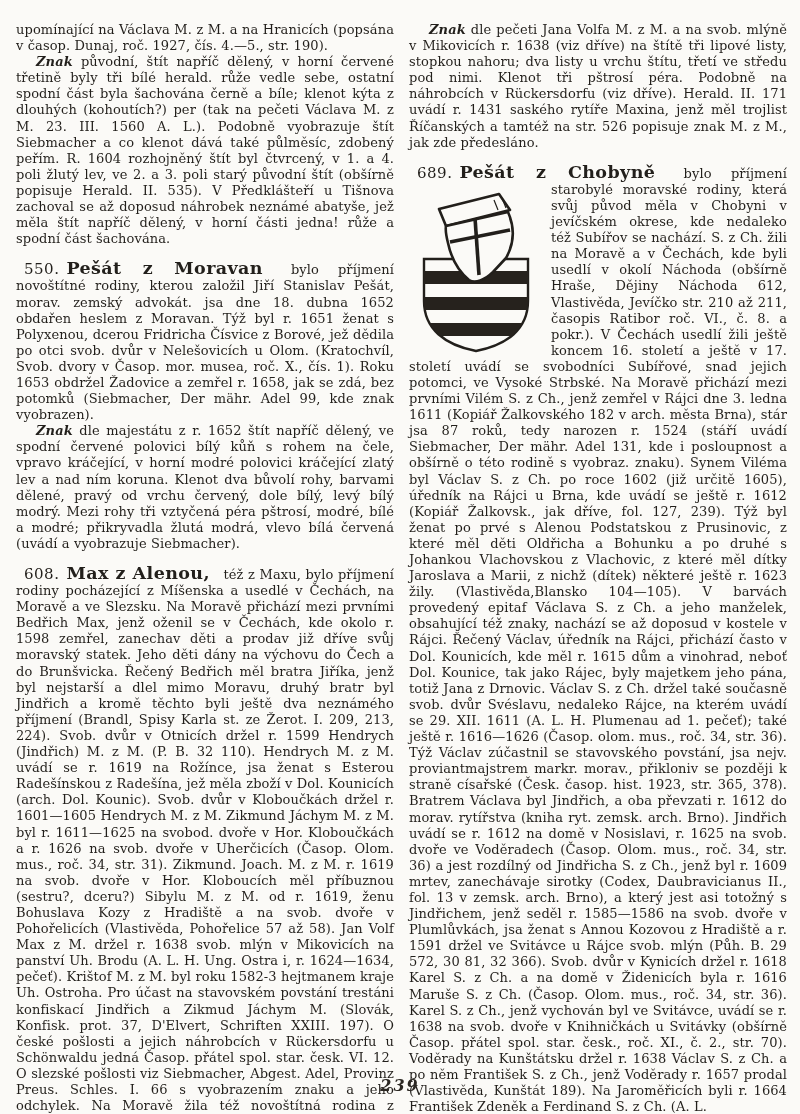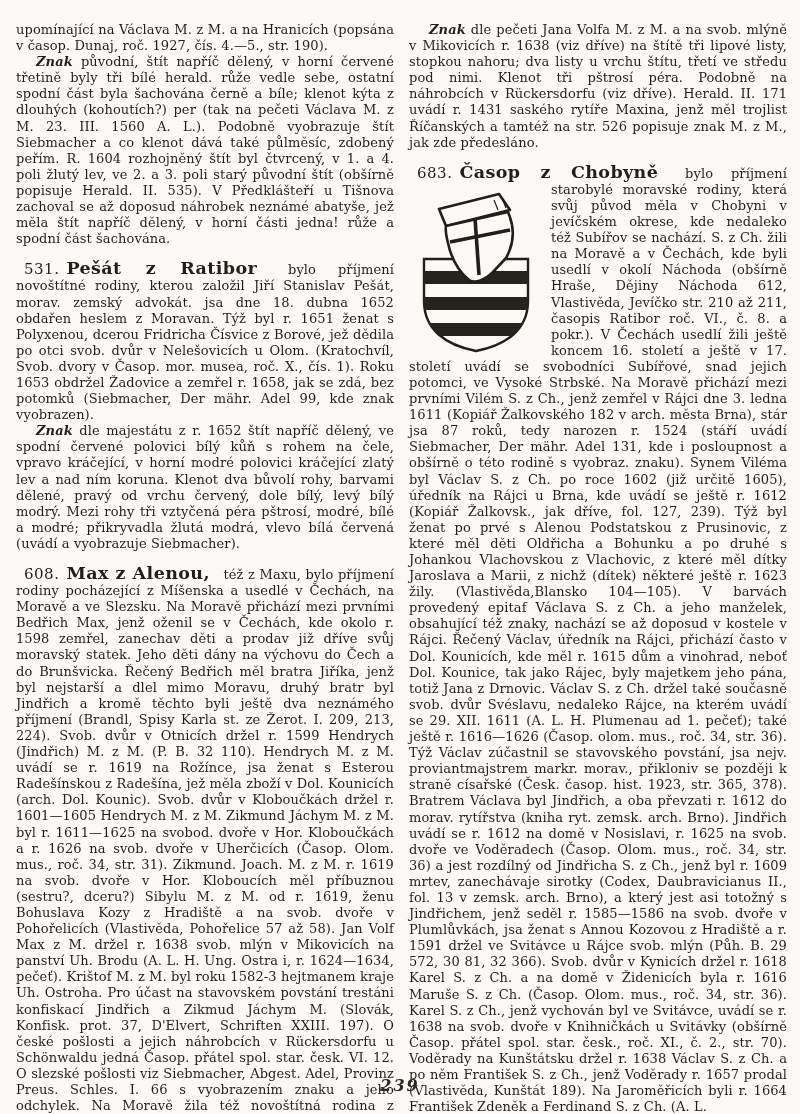--- a/index.html
+++ b/index.html
@@ -50,32 +50,32 @@
 </head>
 <body>
 
 <div class="page">
   <div class="columns">
 
     <div class="col">
       <p class="cont"><span>upomínající na Václava M. z M. a na Hranicích (popsána v časop. Dunaj, roč. 1927, čís. 4.—5., str. 190).</span></p>
       <p class="ind"><span class="lead">Znak</span>
         <span>původní, štít napříč dělený, v horní červené třetině byly tři bílé herald. růže vedle sebe, ostatní spodní část byla šachována černě a bíle; klenot kýta z dlouhých (kohoutích?) per (tak na pečeti Václava M. z M. 23. III. 1560 A. L.). Podobně vyobrazuje štít Siebmacher a co klenot dává také půlměsíc, zdobený peřím. R. 1604 rozhojněný štít byl čtvrcený, v 1. a 4. poli žlutý lev, ve 2. a 3. poli starý původní štít (obšírně popisuje Herald. II. 535). V Předklášteří u Tišnova zachoval se až doposud náhrobek neznámé abatyše, jež měla štít napříč dělený, v horní části jedna! růže a spodní část šachována.</span></p>
-      <p class="entry"><span class="enum">531.</span><span class="ename">Pešát z Ratibor</span>
+      <p class="entry"><span class="enum">550.</span><span class="ename">Pešát z Moravan</span>
         <span>bylo příjmení novoštítné rodiny, kterou založil Jiří Stanislav Pešát, morav. zemský advokát. jsa dne 18. dubna 1652 obdařen heslem z Moravan. Týž byl r. 1651 ženat s Polyxenou, dcerou Fridricha Čísvice z Borové, jež dědila po otci svob. dvůr v Nelešovicích u Olom. (Kratochvíl, Svob. dvory v Časop. mor. musea, roč. X., čís. 1). Roku 1653 obdržel Žadovice a zemřel r. 1658, jak se zdá, bez potomků (Siebmacher, Der mähr. Adel 99, kde znak vyobrazen).</span></p>
       <p class="ind"><span class="lead">Znak</span>
         <span>dle majestátu z r. 1652 štít napříč dělený, ve spodní červené polovici bílý kůň s rohem na čele, vpravo kráčející, v horní modré polovici kráčející zlatý lev a nad ním koruna. Klenot dva bůvolí rohy, barvami dělené, pravý od vrchu červený, dole bílý, levý bílý modrý. Mezi rohy tři vztyčená péra pštrosí, modré, bílé a modré; přikryvadla žlutá modrá, vlevo bílá červená (uvádí a vyobrazuje Siebmacher).</span></p>
       <p class="entry"><span class="enum">608.</span><span class="ename">Max z Alenou,</span>
         <span>též z Maxu, bylo příjmení rodiny pocházející z Míšenska a usedlé v Čechách, na Moravě a ve Slezsku. Na Moravě přichází mezi prvními Bedřich Max, jenž oženil se v Čechách, kde okolo r. 1598 zemřel, zanechav děti a prodav již dříve svůj moravský statek. Jeho děti dány na výchovu do Čech a do Brunšvicka. Řečený Bedřich měl bratra Jiříka, jenž byl nejstarší a dlel mimo Moravu, druhý bratr byl Jindřich a kromě těchto byli ještě dva neznámého příjmení (Brandl, Spisy Karla st. ze Žerot. I. 209, 213, 224). Svob. dvůr v Otnicích držel r. 1599 Hendrych (Jindřich) M. z M. (P. B. 32 110). Hendrych M. z M. uvádí se r. 1619 na Rožínce, jsa ženat s Esterou Radešínskou z Radešína, jež měla zboží v Dol. Kounicích (arch. Dol. Kounic). Svob. dvůr v Kloboučkách držel r. 1601—1605 Hendrych M. z M. Zikmund Jáchym M. z M. byl r. 1611—1625 na svobod. dvoře v Hor. Kloboučkách a r. 1626 na svob. dvoře v Uherčicích (Časop. Olom. mus., roč. 34, str. 31). Zikmund. Joach. M. z M. r. 1619 na svob. dvoře v Hor. Kloboucích měl příbuznou (sestru?, dceru?) Sibylu M. z M. od r. 1619, ženu Bohuslava Kozy z Hradiště a na svob. dvoře v Pohořelicích (Vlastivěda, Pohořelice 57 až 58). Jan Volf Max z M. držel r. 1638 svob. mlýn v Mikovicích na panství Uh. Brodu (A. L. H. Ung. Ostra i, r. 1624—1634, pečeť). Krištof M. z M. byl roku 1582-3 hejtmanem kraje Uh. Ostroha. Pro účast na stavovském povstání trestáni konfiskací Jindřich a Zikmud Jáchym M. (Slovák, Konfisk. prot. 37, D'Elvert, Schriften XXIII. 197). O české pošlosti a jejich náhrobcích v Rückersdorfu u Schönwaldu jedná Časop. přátel spol. star. česk. VI. 12. O slezské pošlosti viz Siebmacher, Abgest. Adel, Provinz Preus. Schles. I. 66 s vyobrazením znaku a jeho odchylek. Na Moravě žila též novoštítná rodina z Maxen, která byla jiné krve a jiného původu (viz Siebmacher, Der mähr. Adel 78, kde vyobrazen</span></p>
     </div>
 
     <div class="col">
       <p class="ind"><span class="lead">Znak</span>
         <span>dle pečeti Jana Volfa M. z M. a na svob. mlýně v Mikovicích r. 1638 (viz dříve) na štítě tři lipové listy, stopkou nahoru; dva listy u vrchu štítu, třetí ve středu pod nimi. Klenot tři pštrosí péra. Podobně na náhrobcích v Rückersdorfu (viz dříve). Herald. II. 171 uvádí r. 1431 saského rytíře Maxina, jenž měl trojlist Říčanských a tamtéž na str. 526 popisuje znak M. z M., jak zde předesláno.</span></p>
-      <p class="entry"><span class="enum">683.</span><span class="ename">Časop z Chobyně</span>
+      <p class="entry"><span class="enum">689.</span><span class="ename">Pešát z Chobyně</span>
         <span>bylo příjmení starobylé</span>
         <span class="arms">
             <svg width="132" height="168" viewBox="0 0 132 168" xmlns="http://www.w3.org/2000/svg">
           <g fill="none" stroke="#221f1b" stroke-width="2.4">
             <defs>
               <clipPath id="shieldClip">
                 <path d="M15,74 L119,74 L119,116 C119,144 98,160 67,166 C36,160 15,144 15,116 Z"></path>
               </clipPath>
             </defs>
             <path d="M15,74 L119,74 L119,116 C119,144 98,160 67,166 C36,160 15,144 15,116 Z" fill="#fbfaf7"></path>

